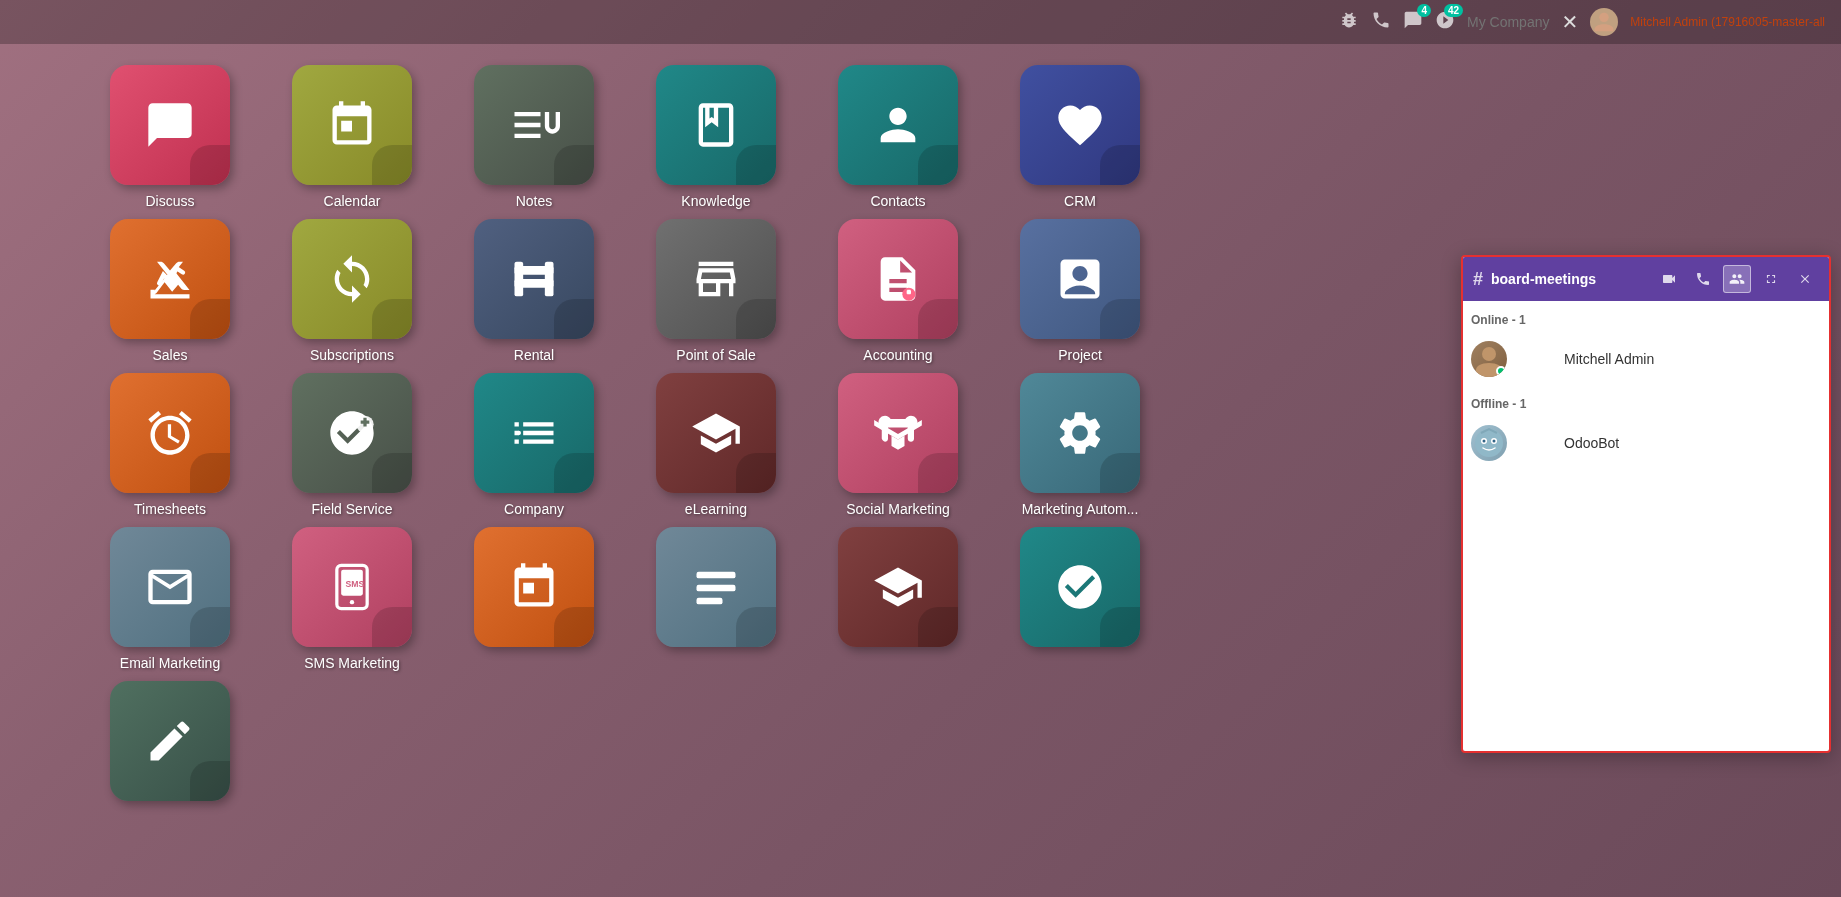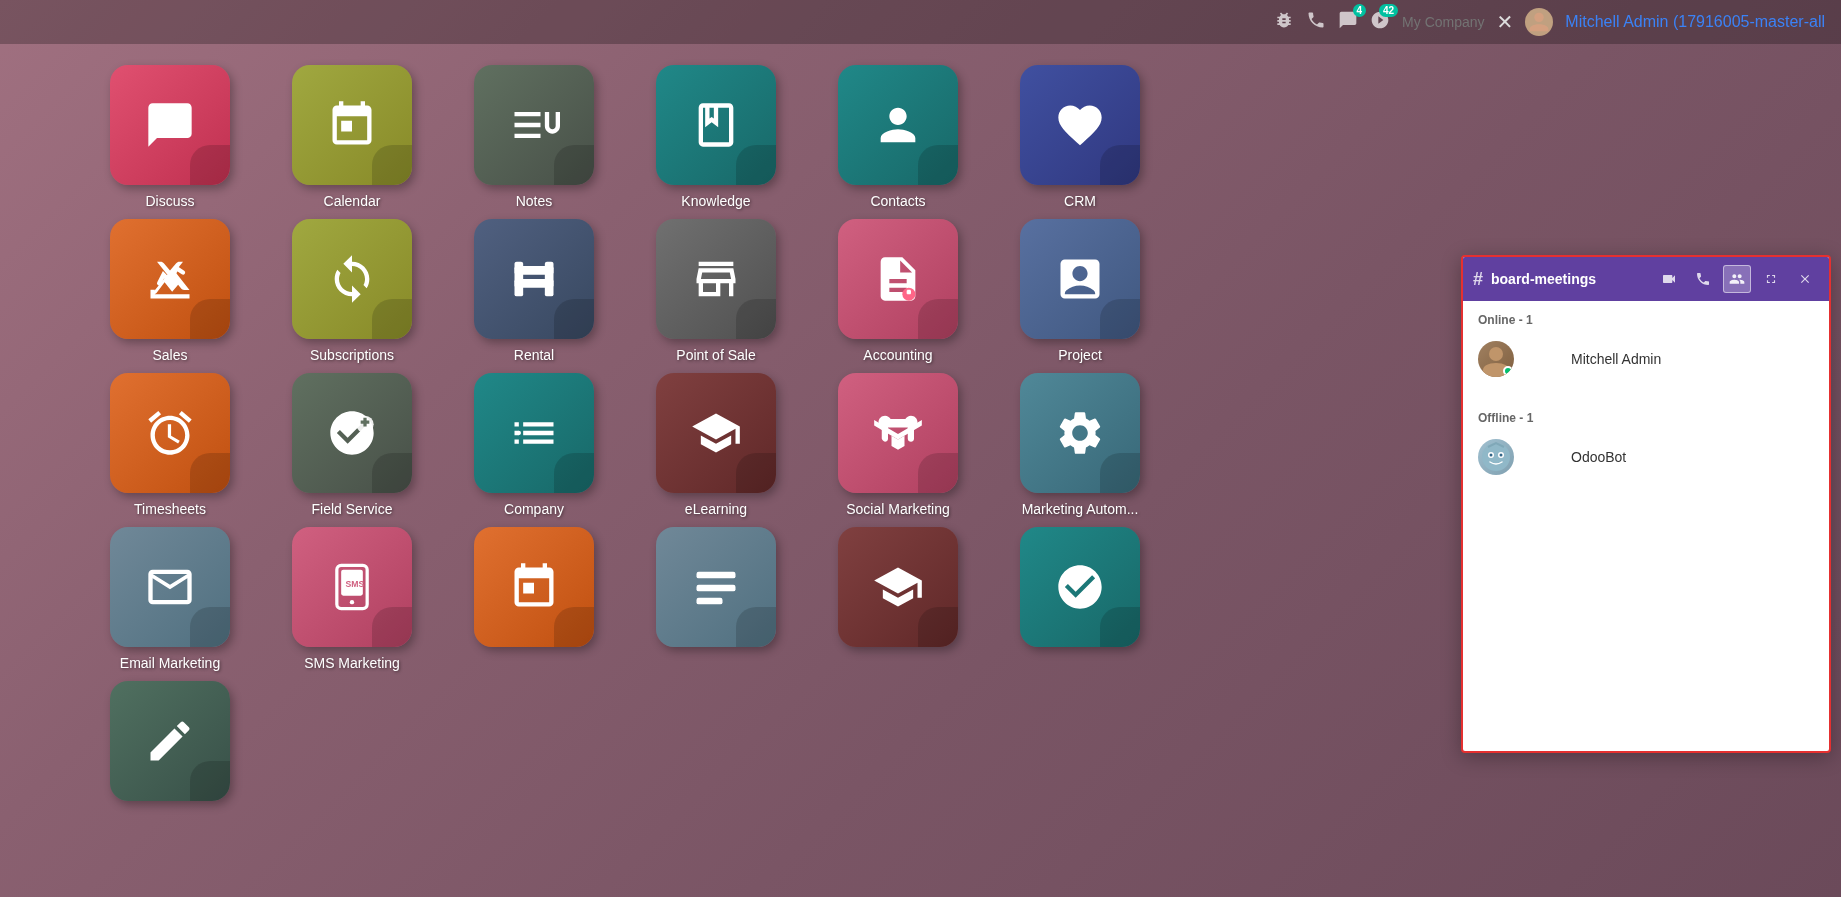--- a/index.html
+++ b/index.html
@@ -183,21 +183,21 @@
       border-radius: 3px;
       cursor: pointer;
       font-size: 14px;
       color: rgba(255,255,255,0.8);
       background: transparent;
       border: none;
     }
     .chat-header-btn.active { background: rgba(255,255,255,0.3); border: 1px solid rgba(255,255,255,0.5); }
 
     .chat-body {
-      padding: 12px 15px;
+      padding: 12px 8px;
       flex: 1;
       min-height: 450px;
     }
     .chat-section-title {
       font-size: 12px;
       color: #666;
       font-weight: 600;
       margin-bottom: 10px;
     }
     .chat-user-item {
@@ -230,21 +230,21 @@
       background: #00c070;
       border-radius: 50%;
       border: 2px solid white;
     }
     .chat-username {
       font-size: 14px;
       color: #333;
       margin-left: 47px;
     }
     .offline-label {
-      margin-top: 30px;
+      margin-top: 16px;
       margin-bottom: 10px;
     }
   </style>
 </head>
 <body>
 
 <nav class="navbar">
   <div class="navbar-icon">
     <svg width="20" height="20" viewBox="0 0 24 24" fill="rgba(255,255,255,0.7)">
       <path d="M20 8h-2.81a5.985 5.985 0 0 0-1.82-1.96L17 4.41 15.59 3l-2.17 2.17a6.002 6.002 0 0 0-2.84 0L8.41 3 7 4.41l1.62 1.63C7.88 6.55 7.26 7.22 6.81 8H4v2h2.09c-.05.33-.09.66-.09 1v1H4v2h2v1c0 .34.04.67.09 1H4v2h2.81c1.04 1.79 2.97 3 5.19 3s4.15-1.21 5.19-3H20v-2h-2.09c.05-.33.09-.66.09-1v-1h2v-2h-2v-1c0-.34-.04-.67-.09-1H20V8zm-6 8h-4v-2h4v2zm0-4h-4v-2h4v2z"></path>
@@ -268,21 +268,21 @@
     <span class="navbar-badge">42</span>
   </div>
   <span class="navbar-company">My Company</span>
   <span class="navbar-tools">✕</span>
   <div class="navbar-avatar">
     <svg width="28" height="28" viewBox="0 0 24 24" fill="#c0a080">
       <circle cx="12" cy="8" r="4" fill="#d4a080"></circle>
       <path d="M12 14c-5 0-8 2-8 4v2h16v-2c0-2-3-4-8-4z" fill="#d4a080"></path>
     </svg>
   </div>
-  <span class="navbar-username" style="font-size:16px; color:#3b82f6;">Mitchell Admin (17916005-master-all</span>
+  <span class="navbar-username" style="font-size:12px; color:#c2410c;">Mitchell Admin (17916005-master-all</span>
 </nav>
 
 <div class="app-grid" id="app-grid">
     <div class="app-item">
       <div class="app-icon app-discuss">
         <svg width="52" height="52" viewBox="0 0 24 24" fill="white">
           <path d="M20 2H4c-1.1 0-2 .9-2 2v18l4-4h14c1.1 0 2-.9 2-2V4c0-1.1-.9-2-2-2z"></path>
         </svg>
       </div>
       <span class="app-label">Discuss</span>

